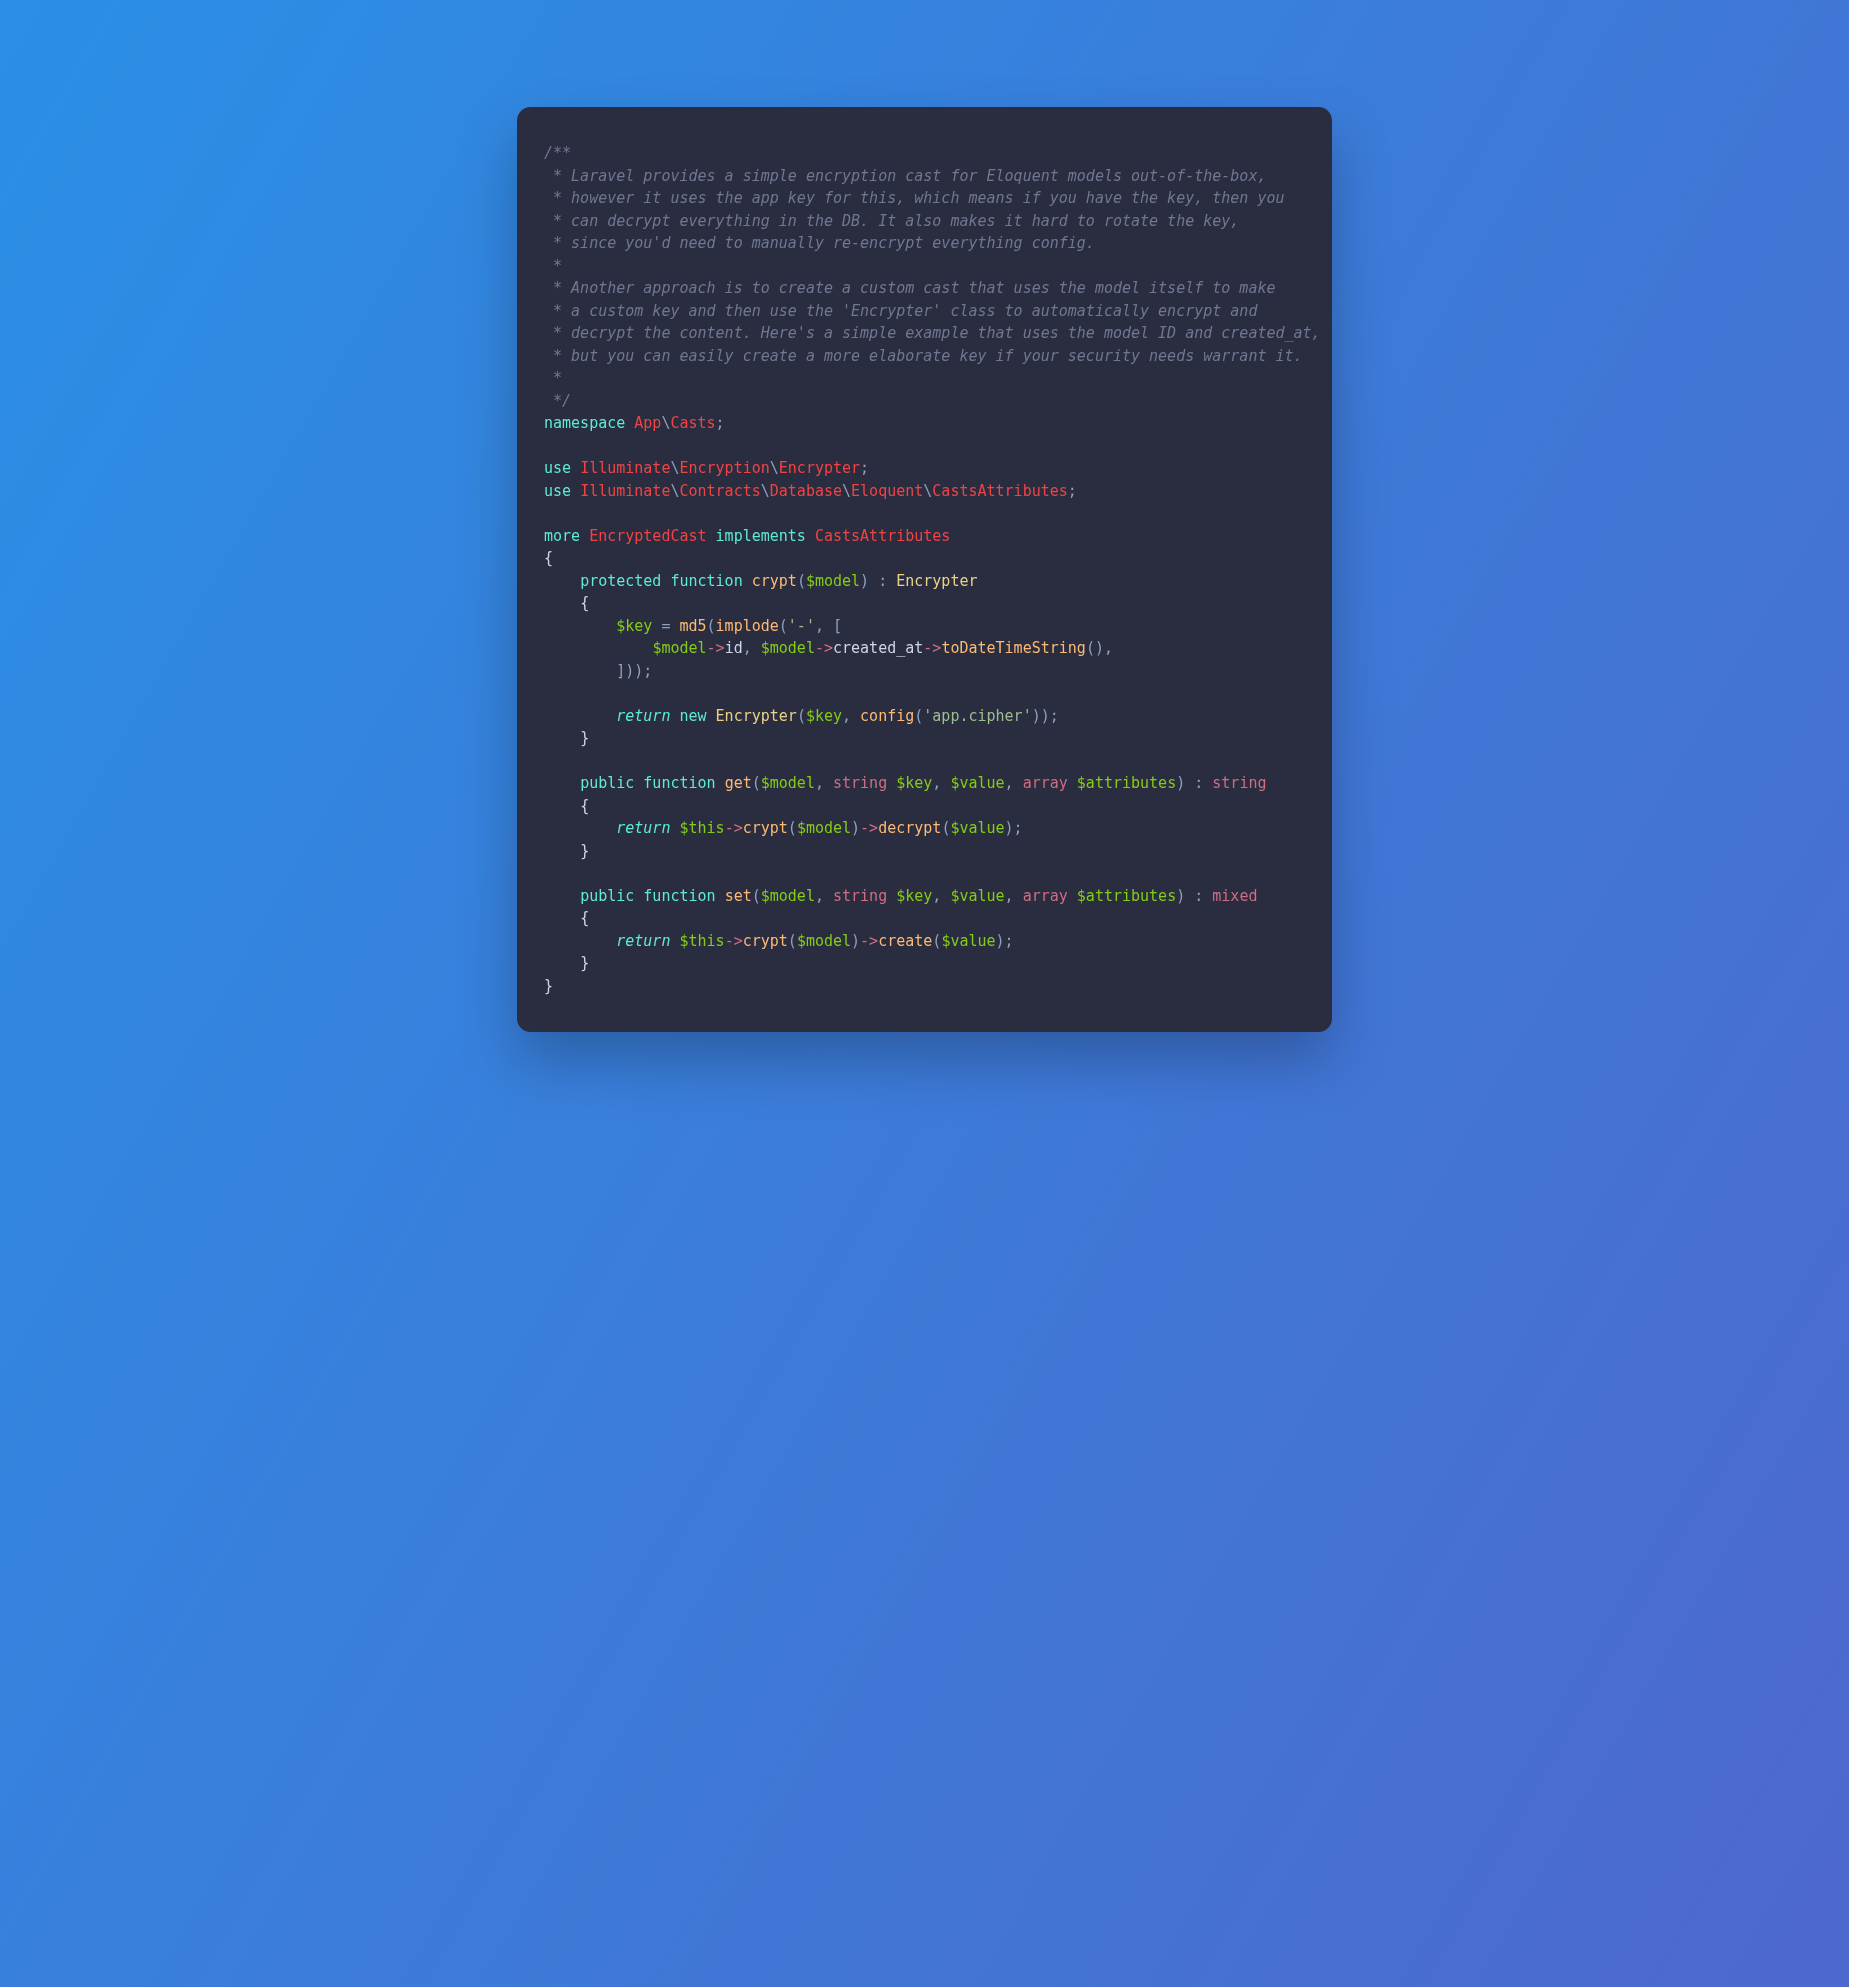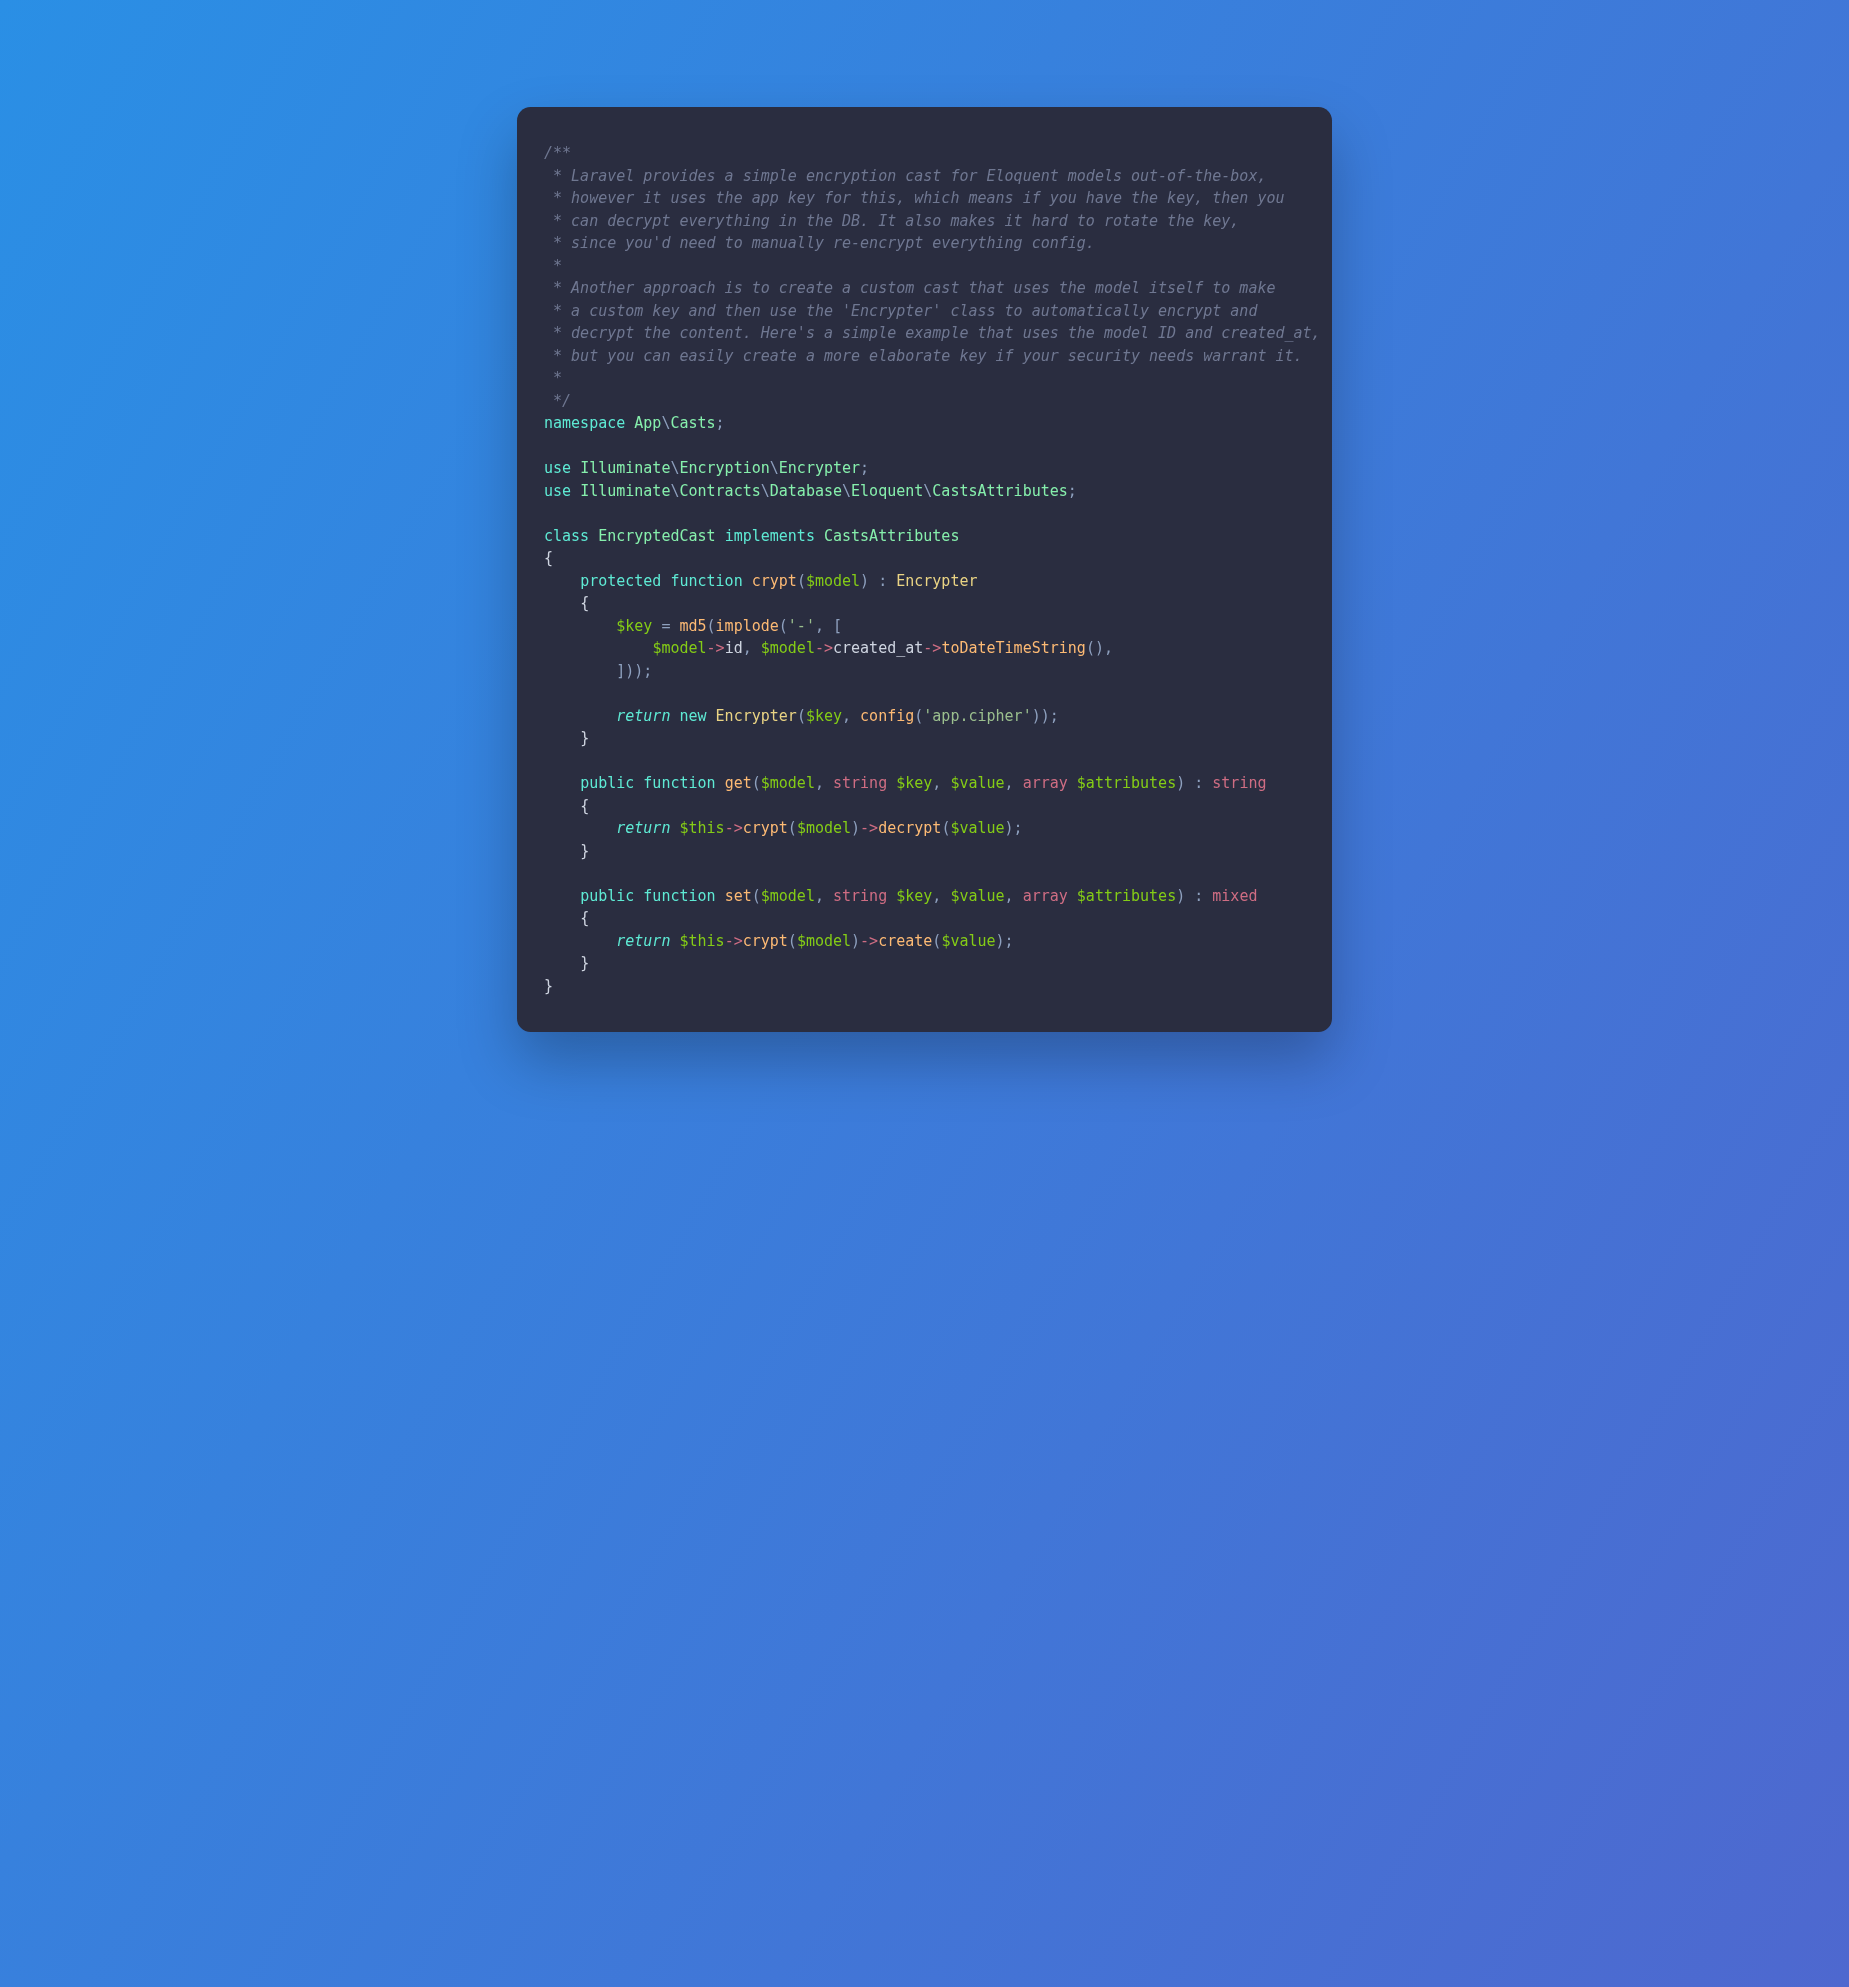--- a/index.html
+++ b/index.html
@@ -28,21 +28,21 @@
   pre {
     margin: 0;
     white-space: pre;
     font-size: 15px;
     line-height: 1.5;
     color: #aeb5c4;
   }
   .c  { color: #6f7791; font-style: italic; }           
   .kw { color: #5eead4; font-style: italic; }            
   .kw2{ color: #5eead4; }                                
-  .ns { color: #86efac; margin-top: 16px; }                                
+  .ns { color: #ef4444; margin-top: 16px; }                                
   .p  { color: #8ea0be; }                                
   .d  { color: #cfd5e1; }                                
   .fn { color: #fdba74; }                                
   .ty { color: #ead484; }                                
   .v  { color: #84cc16; }                                
   .s  { color: #9bbf8e; }                                
   .ar { color: #cf6d83; }                                
   .kt { color: #cf6d83; }                                
 </style>
 </head>
@@ -59,21 +59,21 @@
 <span class="c"> * a custom key and then use the 'Encrypter' class to automatically encrypt and</span>
 <span class="c"> * decrypt the content. Here's a simple example that uses the model ID and created_at,</span>
 <span class="c"> * but you can easily create a more elaborate key if your security needs warrant it.</span>
 <span class="c"> *</span>
 <span class="c"> */</span>
 <span class="kw2">namespace</span> <span class="ns">App</span><span class="p">\</span><span class="ns">Casts</span><span class="p">;</span>
 
 <span class="kw2">use</span> <span class="ns">Illuminate</span><span class="p">\</span><span class="ns">Encryption</span><span class="p">\</span><span class="ns">Encrypter</span><span class="p">;</span>
 <span class="kw2">use</span> <span class="ns">Illuminate</span><span class="p">\</span><span class="ns">Contracts</span><span class="p">\</span><span class="ns">Database</span><span class="p">\</span><span class="ns">Eloquent</span><span class="p">\</span><span class="ns">CastsAttributes</span><span class="p">;</span>
 
-<span class="kw2">class</span> <span class="ns">EncryptedCast</span> <span class="kw2">implements</span> <span class="ns">CastsAttributes</span>
+<span class="kw2">more</span> <span class="ns">EncryptedCast</span> <span class="kw2">implements</span> <span class="ns">CastsAttributes</span>
 <span class="d">{</span>
     <span class="kw2">protected</span> <span class="kw2">function</span> <span class="fn">crypt</span><span class="p">(</span><span class="v">$model</span><span class="p">)</span> <span class="p">:</span> <span class="ty">Encrypter</span>
     <span class="d">{</span>
         <span class="v">$key</span> <span class="p">=</span> <span class="fn">md5</span><span class="p">(</span><span class="fn">implode</span><span class="p">(</span><span class="s">'-'</span><span class="p">, [</span>
             <span class="v">$model</span><span class="ar">-&gt;</span><span class="d">id</span><span class="p">,</span> <span class="v">$model</span><span class="ar">-&gt;</span><span class="d">created_at</span><span class="ar">-&gt;</span><span class="fn">toDateTimeString</span><span class="p">(),</span>
         <span class="p">]));</span>
 
         <span class="kw">return</span> <span class="kw2">new</span> <span class="ty">Encrypter</span><span class="p">(</span><span class="v">$key</span><span class="p">,</span> <span class="fn">config</span><span class="p">(</span><span class="s">'app.cipher'</span><span class="p">));</span>
     <span class="d">}</span>
 

